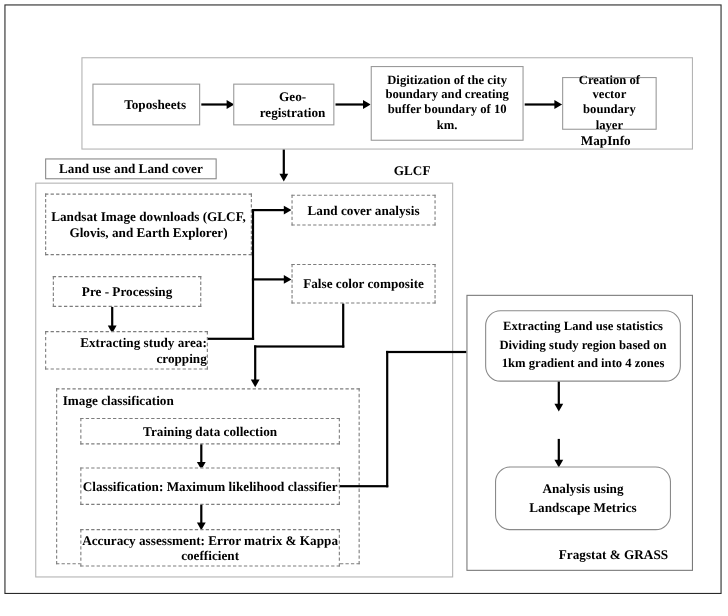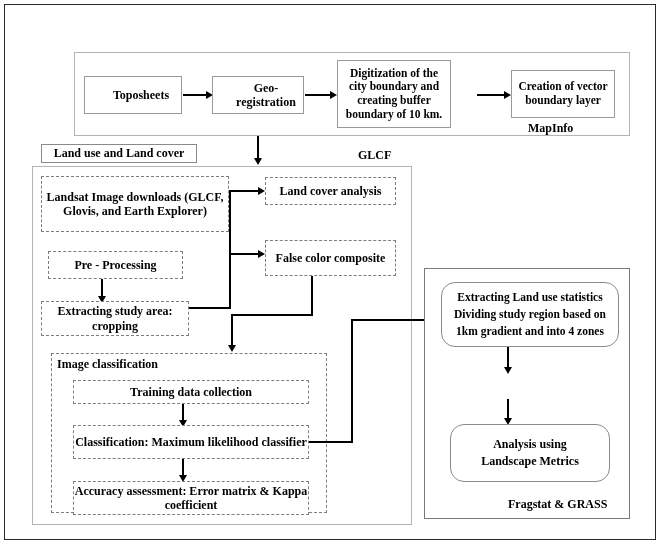--- a/index.html
+++ b/index.html
@@ -75,28 +75,28 @@
   <div class="ln lnh" style="left:183px;top:94px;width:24px;"></div>
   <div class="arrow ar-right" style="left:206px;top:91px;"></div>
 
   <div class="node solid f12" style="left:212px;top:76px;width:92px;height:38px;">
     <span>Geo-registration</span>
   </div>
 
   <div class="ln lnh" style="left:305px;top:94px;width:26px;"></div>
   <div class="arrow ar-right" style="left:330px;top:91px;"></div>
 
-  <div class="node solid f115" style="left:337px;top:60px;width:114px;height:68px;padding:0 6px;font-family:Liberation Serif, serif;">
+  <div class="node solid f115" style="left:337px;top:60px;width:139px;height:68px;padding:0 6px;font-family:Liberation Serif, serif;">
     <span>Digitization of the city boundary and creating buffer boundary of 10 km.</span>
   </div>
 
   <div class="ln lnh" style="left:477px;top:94px;width:28px;"></div>
   <div class="arrow ar-right" style="left:504px;top:91px;"></div>
 
-  <div class="node solid f115" style="left:511px;top:70px;width:104px;height:48px;padding:0 5px;">
+  <div class="node solid f115" style="left:511px;top:70px;width:86px;height:48px;padding:0 5px;">
     <span>Creation of vector boundary layer</span>
   </div>
 
   <div class="plain-label f12" style="left:528px;top:121px;">MapInfo</div>
 
   <div class="ln lnv" style="left:257px;top:136px;height:24px;"></div>
   <div class="arrow ar-down" style="left:254px;top:158px;"></div>
 
   <div class="tag-box f12" style="left:41px;top:144px;width:156px;height:19px;">
     <span>Land use and Land cover</span>
@@ -109,21 +109,21 @@
     <span>Pre - Processing</span>
   </div>
 
   <div class="node dashed f12" style="left:41px;top:176px;width:188px;height:56px;padding:0 4px;">
     <span>Landsat Image downloads (GLCF, Glovis, and Earth Explorer)</span>
   </div>
 
   <div class="ln lnv" style="left:101px;top:279px;height:19px;"></div>
   <div class="arrow ar-down" style="left:98px;top:296px;"></div>
 
-  <div class="node dashed f12" style="left:41px;top:301px;width:148px;height:35px;">
+  <div class="node dashed f12" style="left:41px;top:301px;width:148px;height:35px;text-align:right;">
     <span>Extracting study area: cropping</span>
   </div>
 
   <div class="ln lnh" style="left:189px;top:307px;width:42px;"></div>
   <div class="ln lnv" style="left:229px;top:190px;height:119px;"></div>
 
   <div class="ln lnh" style="left:229px;top:190px;width:30px;"></div>
   <div class="arrow ar-right" style="left:258px;top:187px;"></div>
 
   <div class="ln lnh" style="left:229px;top:253px;width:30px;"></div>

